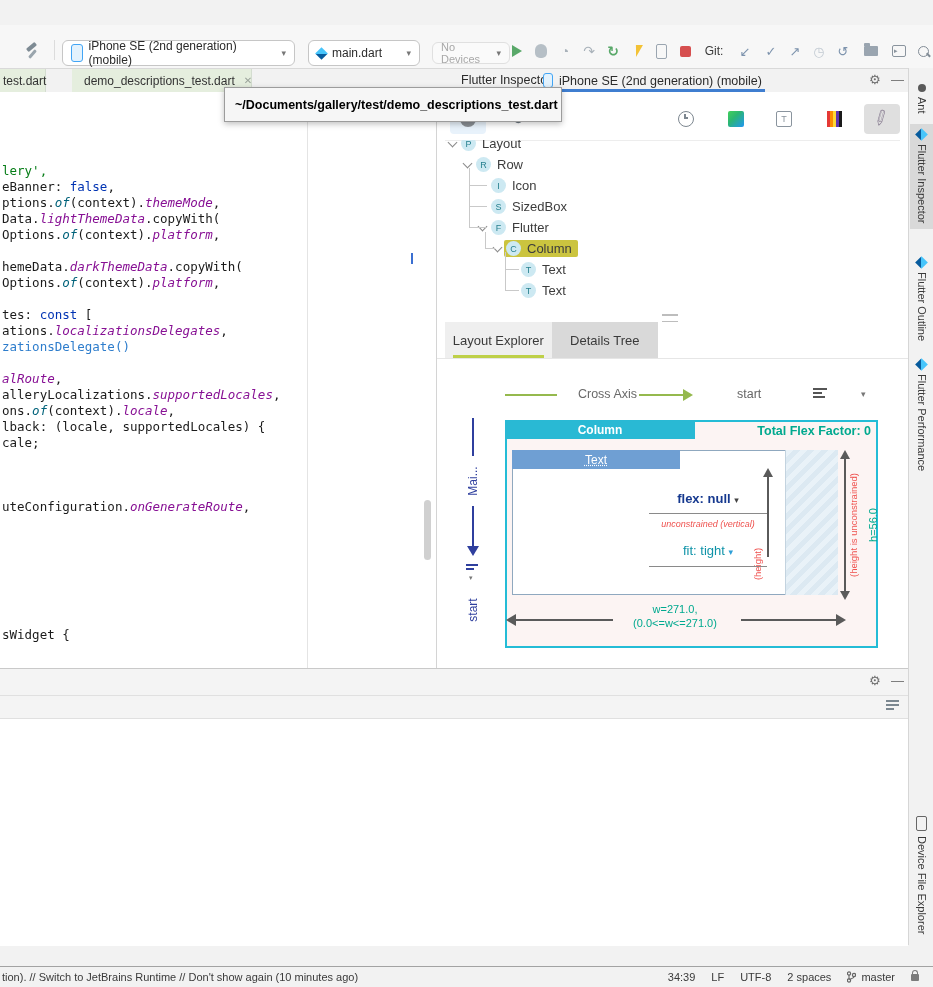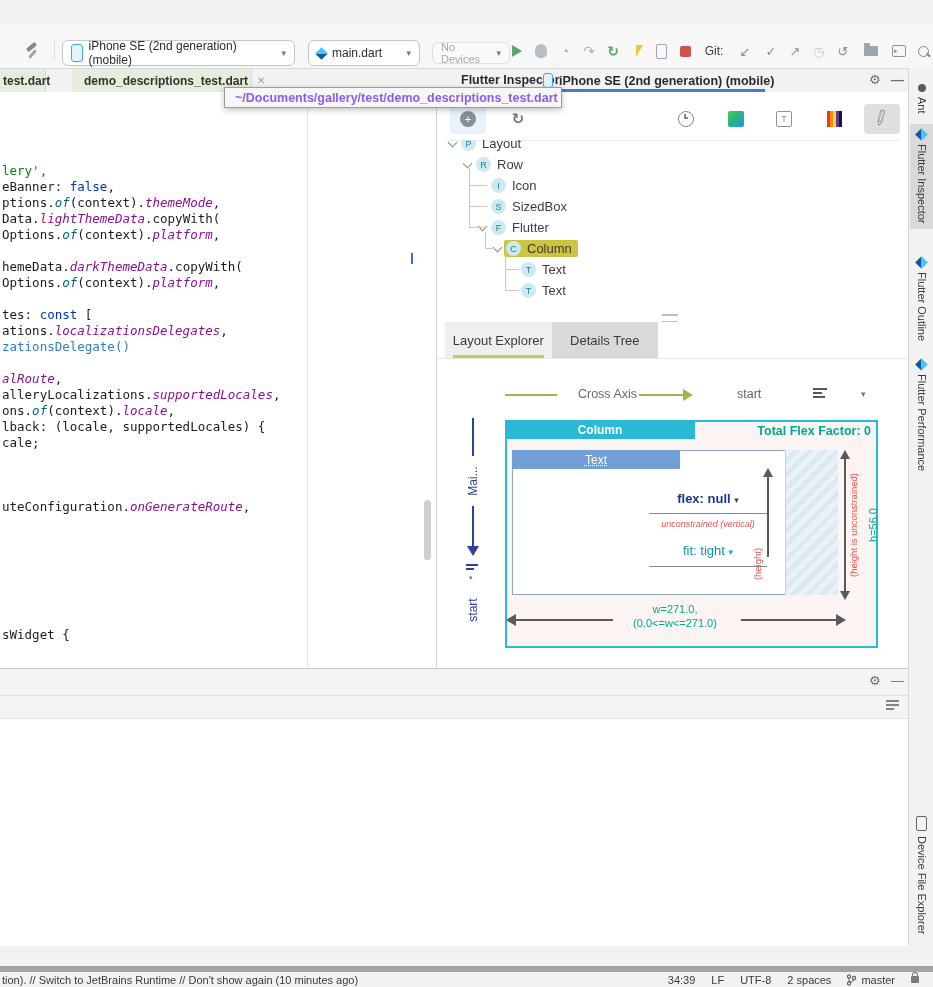--- a/index.html
+++ b/index.html
@@ -33,33 +33,33 @@
     display:flex;align-items:center;justify-content:flex-start;padding-left:1px;box-sizing:border-box;}
   .magic{width:9px;height:9px;border:1.7px solid #828c96;border-radius:50%;position:relative;}
   .magic:before{content:"";position:absolute;left:7px;top:7px;width:5px;height:1.7px;background:#828c96;transform:rotate(45deg);}
   .boltic{width:0;height:0;border-left:4px solid transparent;border-right:3px solid transparent;border-top:12px solid #f3c236;transform:skewX(-18deg);}
   .restartic{color:#59a869;font-size:14px;font-weight:bold;}
   .hammer{width:16px;height:16px;position:relative;}
   .hammer:before{content:"";position:absolute;left:1px;top:2px;width:11px;height:4px;background:#7e8b94;border-radius:1px;transform:rotate(-40deg);}
   .hammer:after{content:"";position:absolute;left:6px;top:6px;width:3px;height:10px;background:#9aa5ad;border-radius:1px;transform:rotate(40deg);}
 
   
-  #tabrow{left:0;top:69px;width:933px;height:23px;background:#f2f2f2;border-bottom:1px solid #dadada;font-weight:bold;}
+  #tabrow{left:0;top:69px;width:933px;height:23px;background:#f2f2f2;border-bottom:1px solid #dadada;}
   .etab{position:absolute;top:0;height:23px;background:#e5eede;display:flex;align-items:center;gap:5px;
     padding:0 7px;font-size:12px;color:#333;border-right:1px solid #d4ddd0;box-sizing:border-box;}
   .closex{color:#9aa39a;font-size:10px;margin-left:4px;}
   #insp-title{position:absolute;left:461px;top:4px;font-size:12.5px;color:#2b2b2b;}
   #insp-devtab{position:absolute;left:543px;top:0;height:23px;display:flex;align-items:center;gap:6px;font-size:12.5px;color:#2b2b2b;}
   #insp-devtab .underline{position:absolute;left:0;bottom:0;width:222px;height:3px;background:#3f7ed0;}
   .hdrbtn{position:absolute;top:3px;color:#6e6e6e;font-size:13px;}
 
   
-  #tooltip{left:224px;top:87px;width:338px;height:21px;background:#f6f6f6;border:1px solid #9c9c9c;
+  #tooltip{left:224px;top:87px;width:338px;height:35px;background:#f6f6f6;border:1px solid #9c9c9c;
     box-shadow:0 2px 6px rgba(0,0,0,.25);display:flex;align-items:center;padding:8px 10px;
-    font-size:12.5px;font-weight:700;color:#8b5cf6;z-index:60;box-sizing:border-box;white-space:nowrap;}
+    font-size:12.5px;font-weight:700;color:#000000;z-index:60;box-sizing:border-box;white-space:nowrap;}
 
   
   #editor{left:0;top:92px;width:437px;height:576px;background:#fff;border-right:1px solid #d4d4d4;box-sizing:border-box;overflow:hidden;}
   #marginline{position:absolute;left:307px;top:0;width:1px;height:576px;background:#e4e4e4;}
   #code-lines{position:absolute;left:2px;top:71px;font-family:"DejaVu Sans Mono","Liberation Mono",monospace;
     font-size:12.5px;line-height:16px;white-space:pre;}
   .cline{height:16px;}
   .cl-p{color:#1b1b1b;} .cl-s{color:#067d17;} .cl-k{color:#0033b3;}
   .cl-pr{color:#871094;font-style:italic;} .cl-fn{color:#00627a;font-style:italic;} .cl-ct{color:#2e7dcc;}
   #edit-thumb{position:absolute;left:424px;top:408px;width:7px;height:60px;background:#d0d0d0;border-radius:4px;}
@@ -152,21 +152,21 @@
   .wrapic{position:absolute;left:886px;top:4px;width:13px;height:12px;}
   .wrapic i{position:absolute;left:0;height:2px;background:#7b8790;}
 
   
   #twbar{left:0;top:945px;width:933px;height:21px;background:#f2f2f2;border-top:1px solid #d2d2d2;
     display:flex;align-items:center;justify-content:flex-end;gap:26px;padding-right:28px;box-sizing:border-box;font-size:11px;color:#333;}
   .twitem{display:flex;align-items:center;gap:5px;}
   .eventdot{width:10px;height:10px;border-radius:50%;background:#f2c33c;border:1px solid #d6a21c;}
   .gridic{width:11px;height:11px;border:1.3px solid #666;position:relative;}
   .gridic:before{content:"";position:absolute;left:0;top:3px;width:9px;height:1.2px;background:#666;}
-  #statusbar{left:0;top:966px;width:933px;height:21px;background:#f2f2f2;border-top:6px solid #a3a3a3;
+  #statusbar{left:0;top:966px;width:933px;height:21px;background:#f2f2f2;border-top:1px solid #a3a3a3;
     display:flex;align-items:center;font-size:11px;color:#3a3a3a;padding:0 14px 0 2px;box-sizing:border-box;}
   #status-right{margin-left:auto;display:flex;align-items:center;gap:16px;}
   .lockic{width:8px;height:7px;background:#7b7b7b;border-radius:1px;position:relative;display:inline-block;}
   .lockic:before{content:"";position:absolute;left:1px;top:-4px;width:4px;height:4px;border:1.3px solid #7b7b7b;border-bottom:none;border-radius:3px 3px 0 0;}
 </style>
 </head>
 <body>
 
 <div id="win">
 

